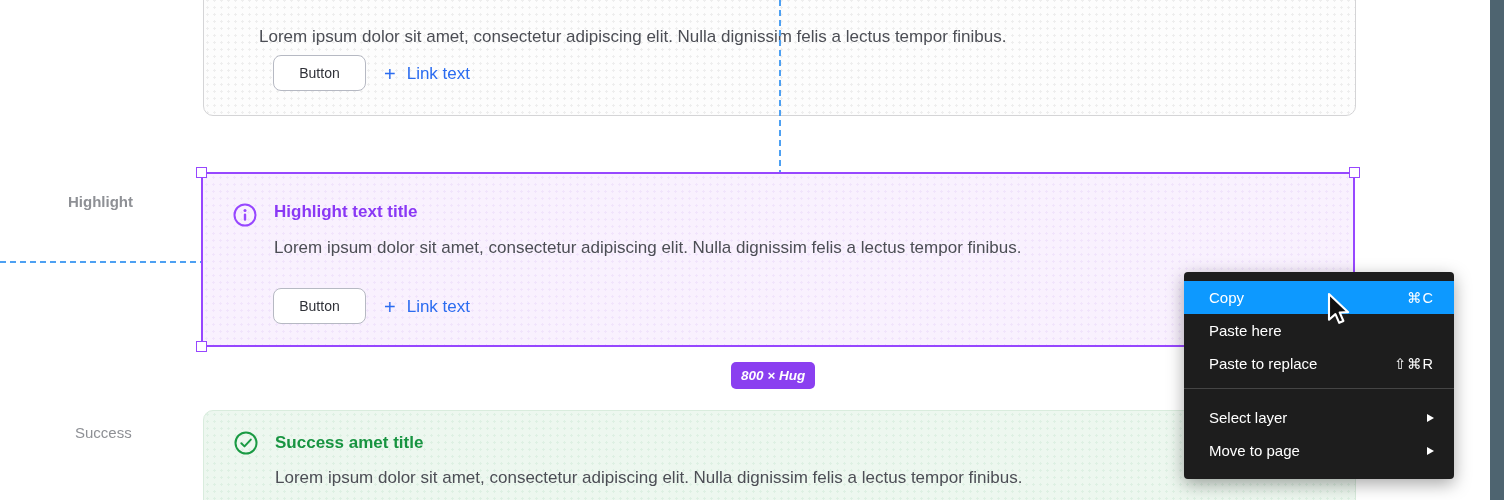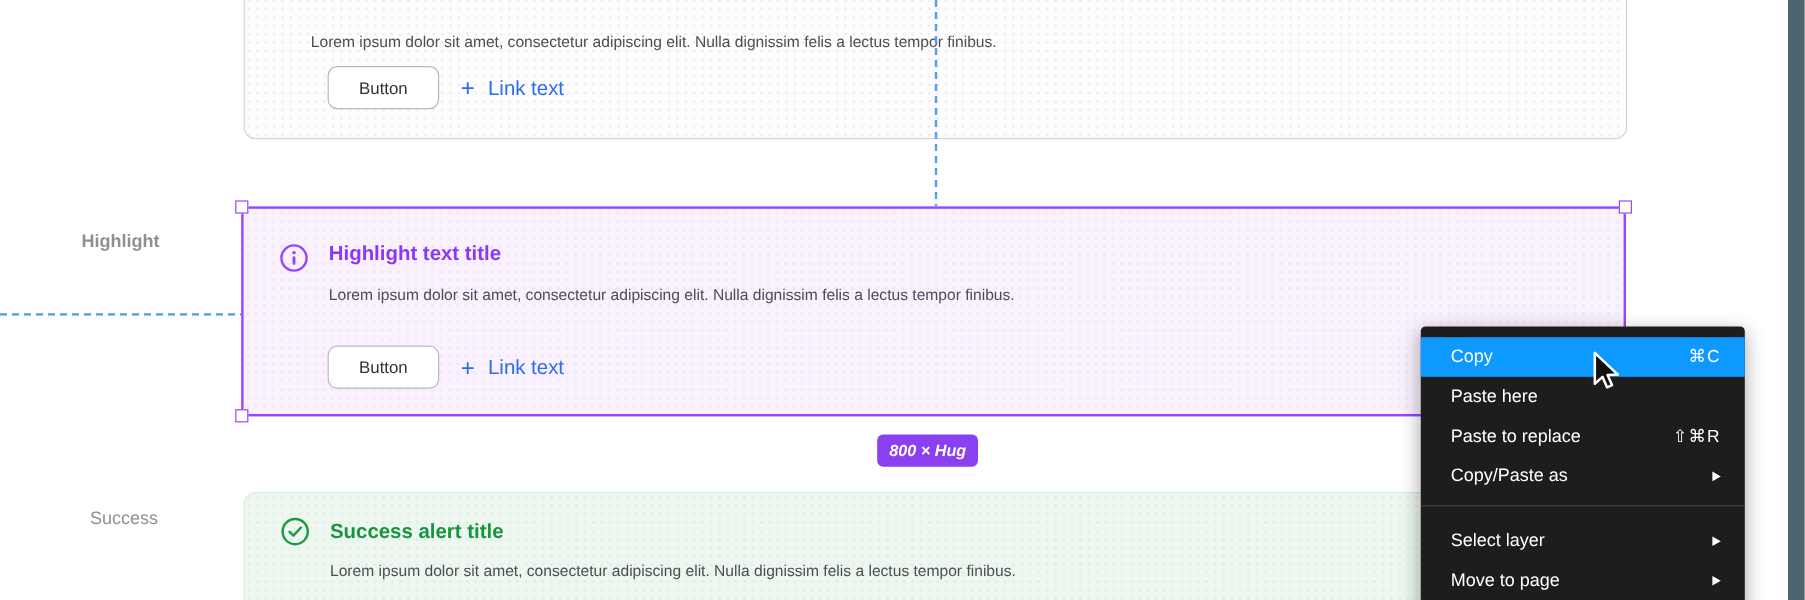--- a/index.html
+++ b/index.html
@@ -27,21 +27,21 @@
   }
   .card-success {
     top:410px; height:120px;
     background-color:#edf7ef;
     background-image:radial-gradient(circle, rgba(26,140,70,0.07) 1px, transparent 1.3px);
     background-size:7px 7px;
     border:1px solid #d9ecdd;
   }
   .body-text {
     position:absolute;
-    font-size:13px; color:#4c4e55; white-space:nowrap;
+    font-size:17px; color:#4c4e55; white-space:nowrap;
   }
   .alert-title {
     position:absolute;
     font-size:17px; font-weight:700; white-space:nowrap;
   }
   .title-purple { color:#8a38f5; }
   .title-green  { color:#189441; }
 
   .ghost-button {
     position:absolute;
@@ -190,40 +190,36 @@
   <div class="handle h-br"></div>
 </div>
 
 <div class="size-badge">800 × Hug</div>
 
 <div class="alert-card card-success">
   <svg class="icon-svg" style="left:29px; top:19px;" width="26" height="26" viewBox="0 0 26 26">
     <circle cx="13" cy="13" r="10.5" fill="none" stroke="#1a9a43" stroke-width="2"></circle>
     <path d="M8.3 13.2 L11.5 16.4 L17.8 9.6" fill="none" stroke="#1a9a43" stroke-width="2" stroke-linecap="round" stroke-linejoin="round"></path>
   </svg>
-  <div class="alert-title title-green" style="left:71px; top:22px;">Success alert title</div>
+  <div class="alert-title title-green" style="left:71px; top:22px;">Success amet title</div>
   <div class="body-text" style="left:71px; top:57px;">Lorem ipsum dolor sit amet, consectetur adipiscing elit. Nulla dignissim felis a lectus tempor finibus.</div>
 </div>
 
 <div class="context-menu">
   <div class="menu-item selected">
     <span>Copy</span>
     <span class="shortcut">⌘C</span>
   </div>
   <div class="menu-item">
     <span>Paste here</span>
   </div>
   <div class="menu-item">
     <span>Paste to replace</span>
     <span class="shortcut">⇧⌘R</span>
   </div>
-  <div class="menu-item">
-    <span>Copy/Paste as</span>
-    <span class="sub-arrow"></span>
-  </div>
   <div class="menu-divider"></div>
   <div class="menu-item">
     <span>Select layer</span>
     <span class="sub-arrow"></span>
   </div>
   <div class="menu-item">
     <span>Move to page</span>
     <span class="sub-arrow"></span>
   </div>
 </div>

